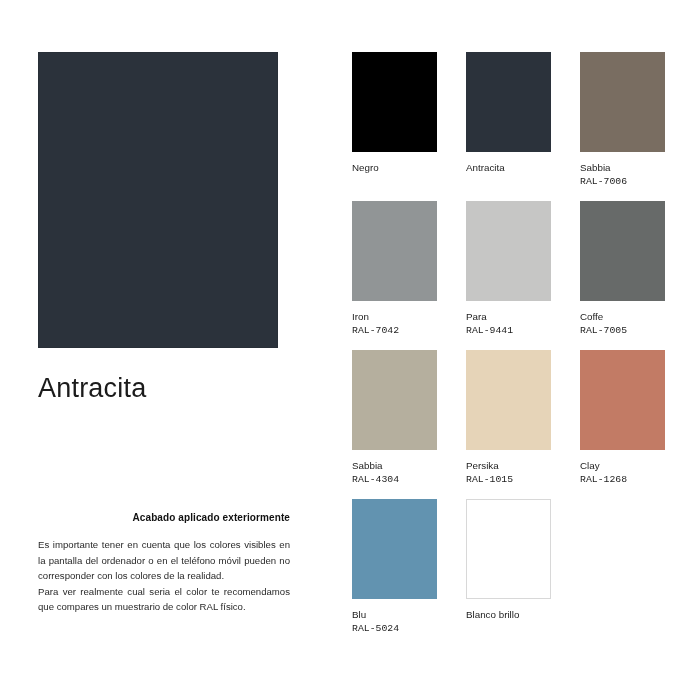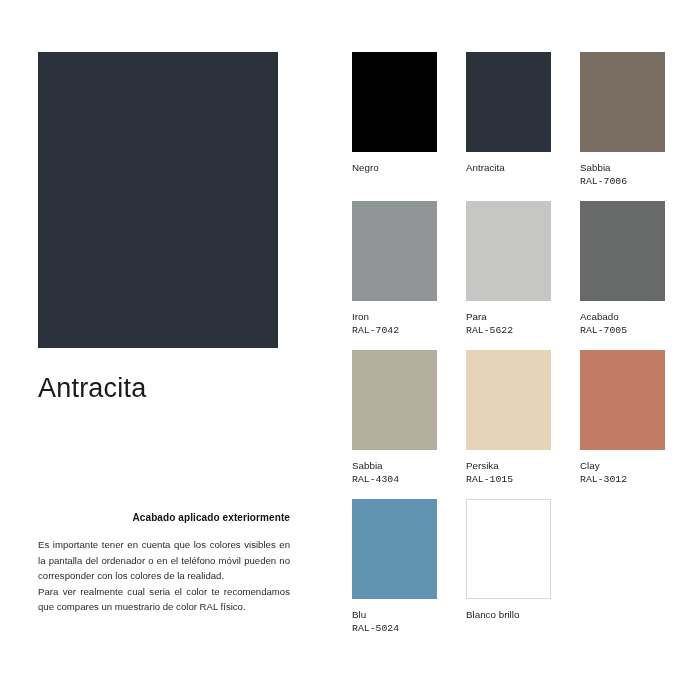--- a/index.html
+++ b/index.html
@@ -148,27 +148,27 @@
         <div class="swatch-chip" style="background: rgb(145, 149, 150);"></div>
         <div class="swatch-labels">
           <span class="swatch-name">Iron</span>
           <span class="swatch-code">RAL-7042</span>
         </div>
       </div>
       <div class="swatch-cell">
         <div class="swatch-chip" style="background: rgb(198, 198, 197);"></div>
         <div class="swatch-labels">
           <span class="swatch-name">Para</span>
-          <span class="swatch-code">RAL-5622</span>
+          <span class="swatch-code">RAL-9441</span>
         </div>
       </div>
       <div class="swatch-cell">
         <div class="swatch-chip" style="background: rgb(103, 106, 105);"></div>
         <div class="swatch-labels">
-          <span class="swatch-name">Acabado</span>
+          <span class="swatch-name">Coffe</span>
           <span class="swatch-code">RAL-7005</span>
         </div>
       </div>
       <div class="swatch-cell">
         <div class="swatch-chip" style="background: rgb(181, 175, 158);"></div>
         <div class="swatch-labels">
           <span class="swatch-name">Sabbia</span>
           <span class="swatch-code">RAL-4304</span>
         </div>
       </div>
@@ -176,21 +176,21 @@
         <div class="swatch-chip" style="background: rgb(230, 212, 184);"></div>
         <div class="swatch-labels">
           <span class="swatch-name">Persika</span>
           <span class="swatch-code">RAL-1015</span>
         </div>
       </div>
       <div class="swatch-cell">
         <div class="swatch-chip" style="background: rgb(194, 123, 101);"></div>
         <div class="swatch-labels">
           <span class="swatch-name">Clay</span>
-          <span class="swatch-code">RAL-3012</span>
+          <span class="swatch-code">RAL-1268</span>
         </div>
       </div>
       <div class="swatch-cell">
         <div class="swatch-chip" style="background: rgb(98, 147, 176);"></div>
         <div class="swatch-labels">
           <span class="swatch-name">Blu</span>
           <span class="swatch-code">RAL-5024</span>
         </div>
       </div>
       <div class="swatch-cell">

